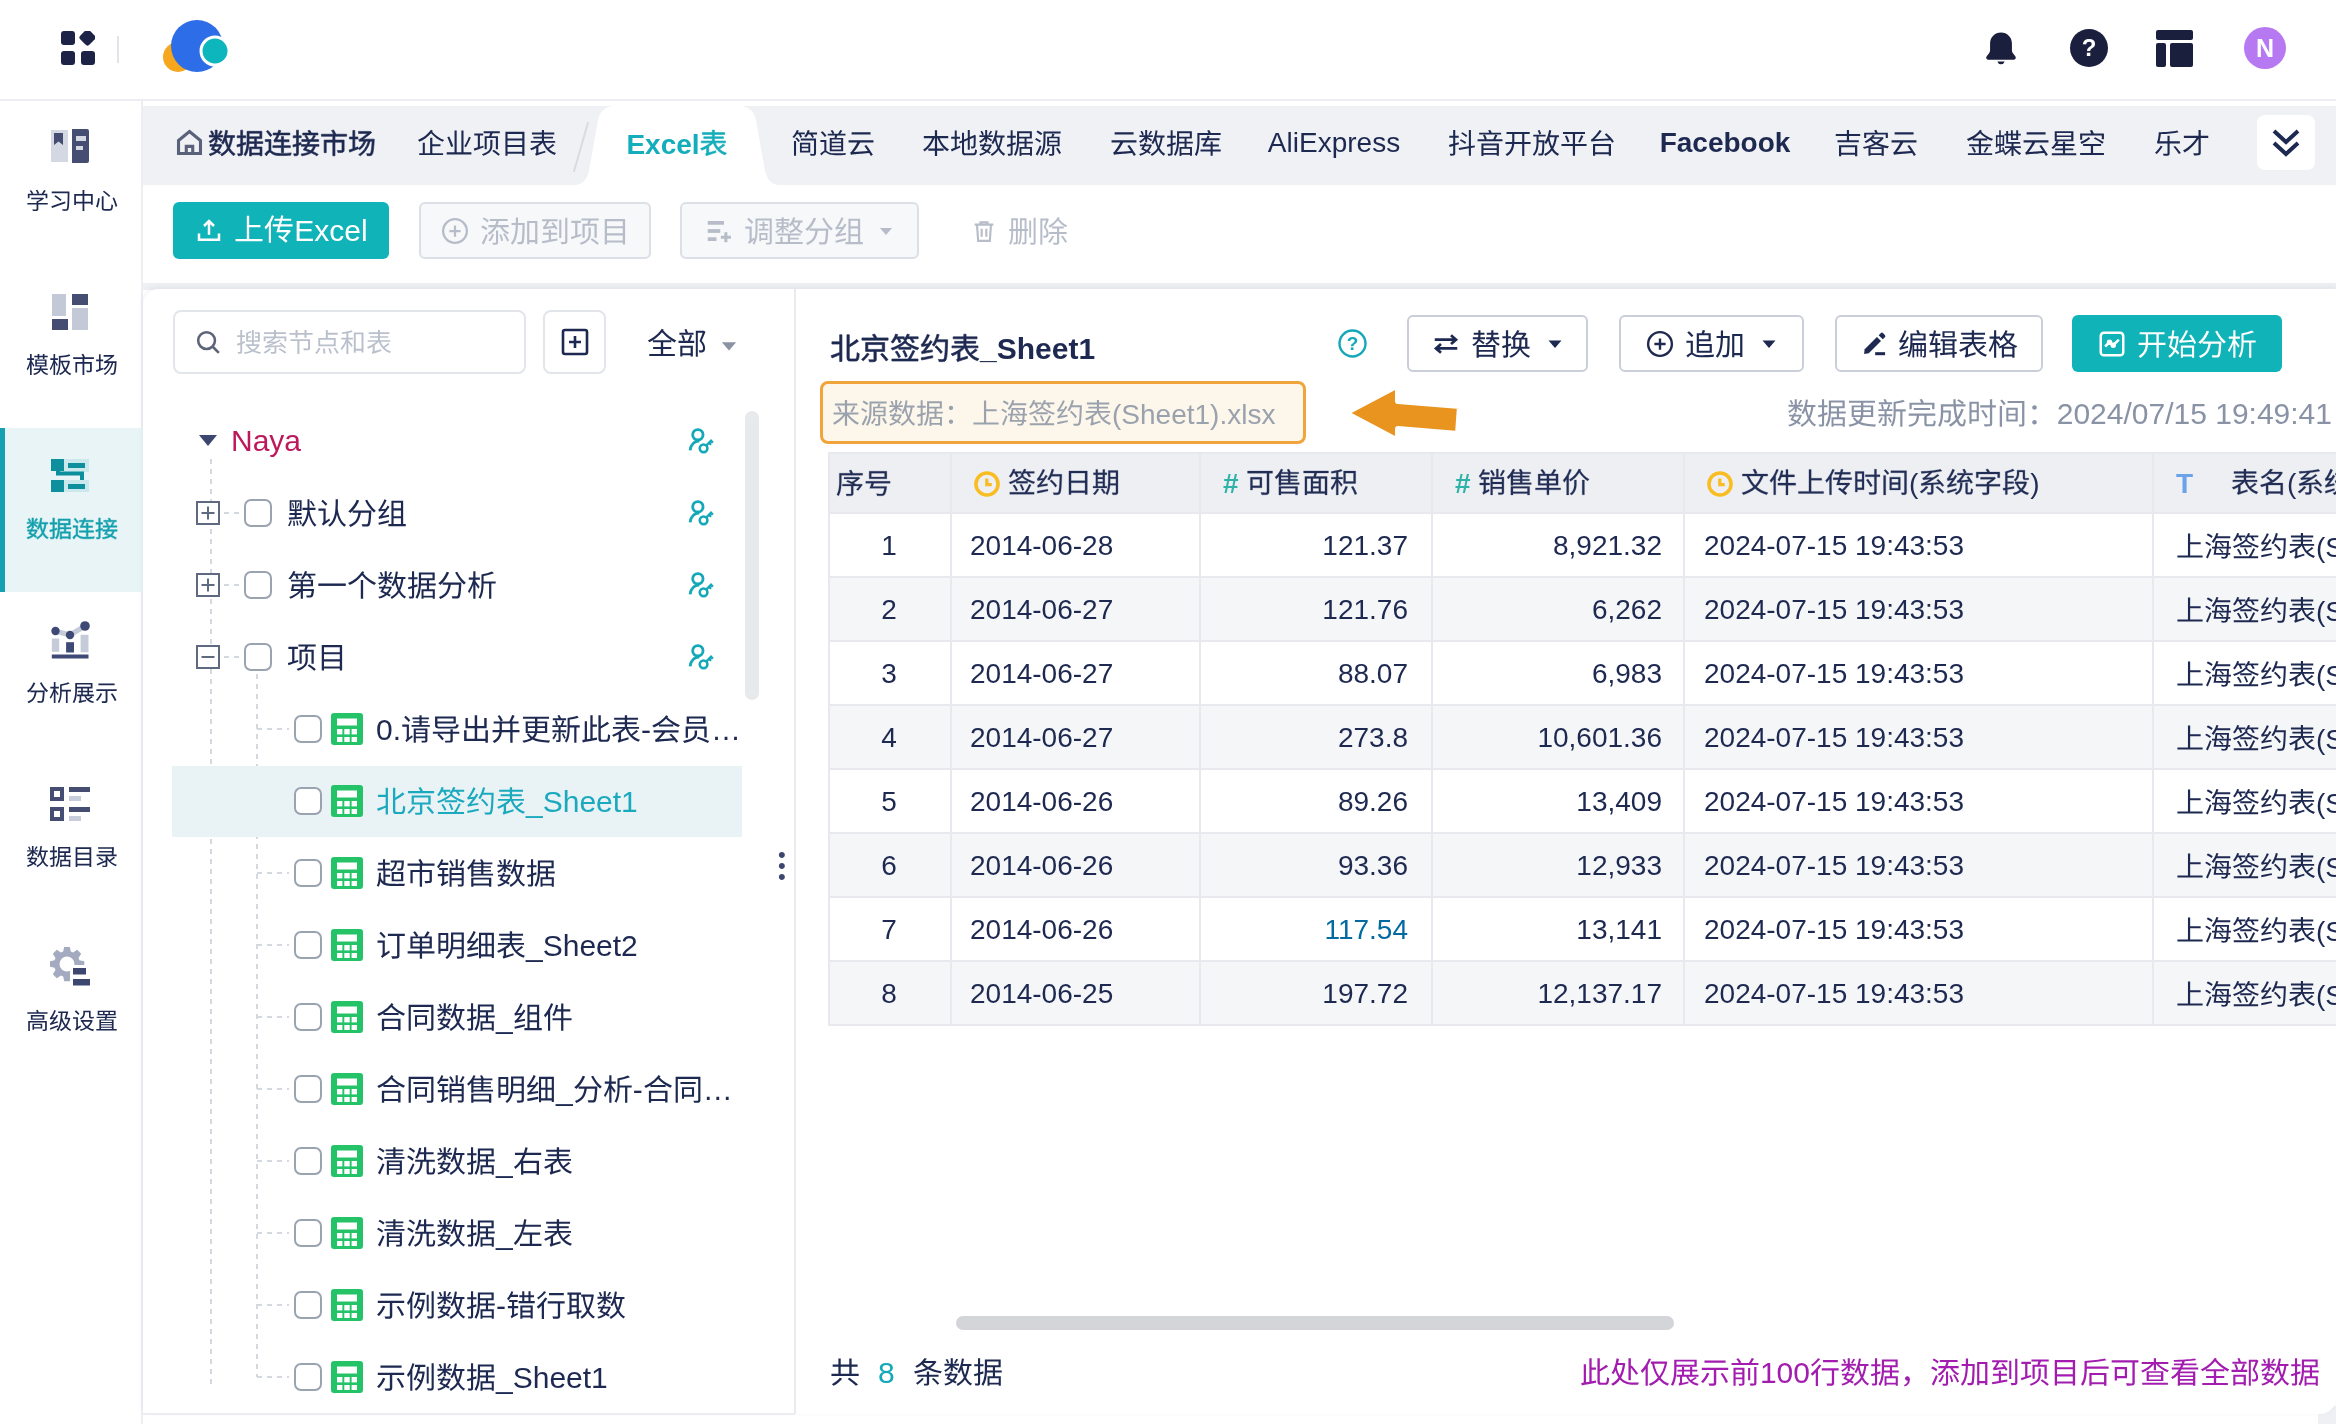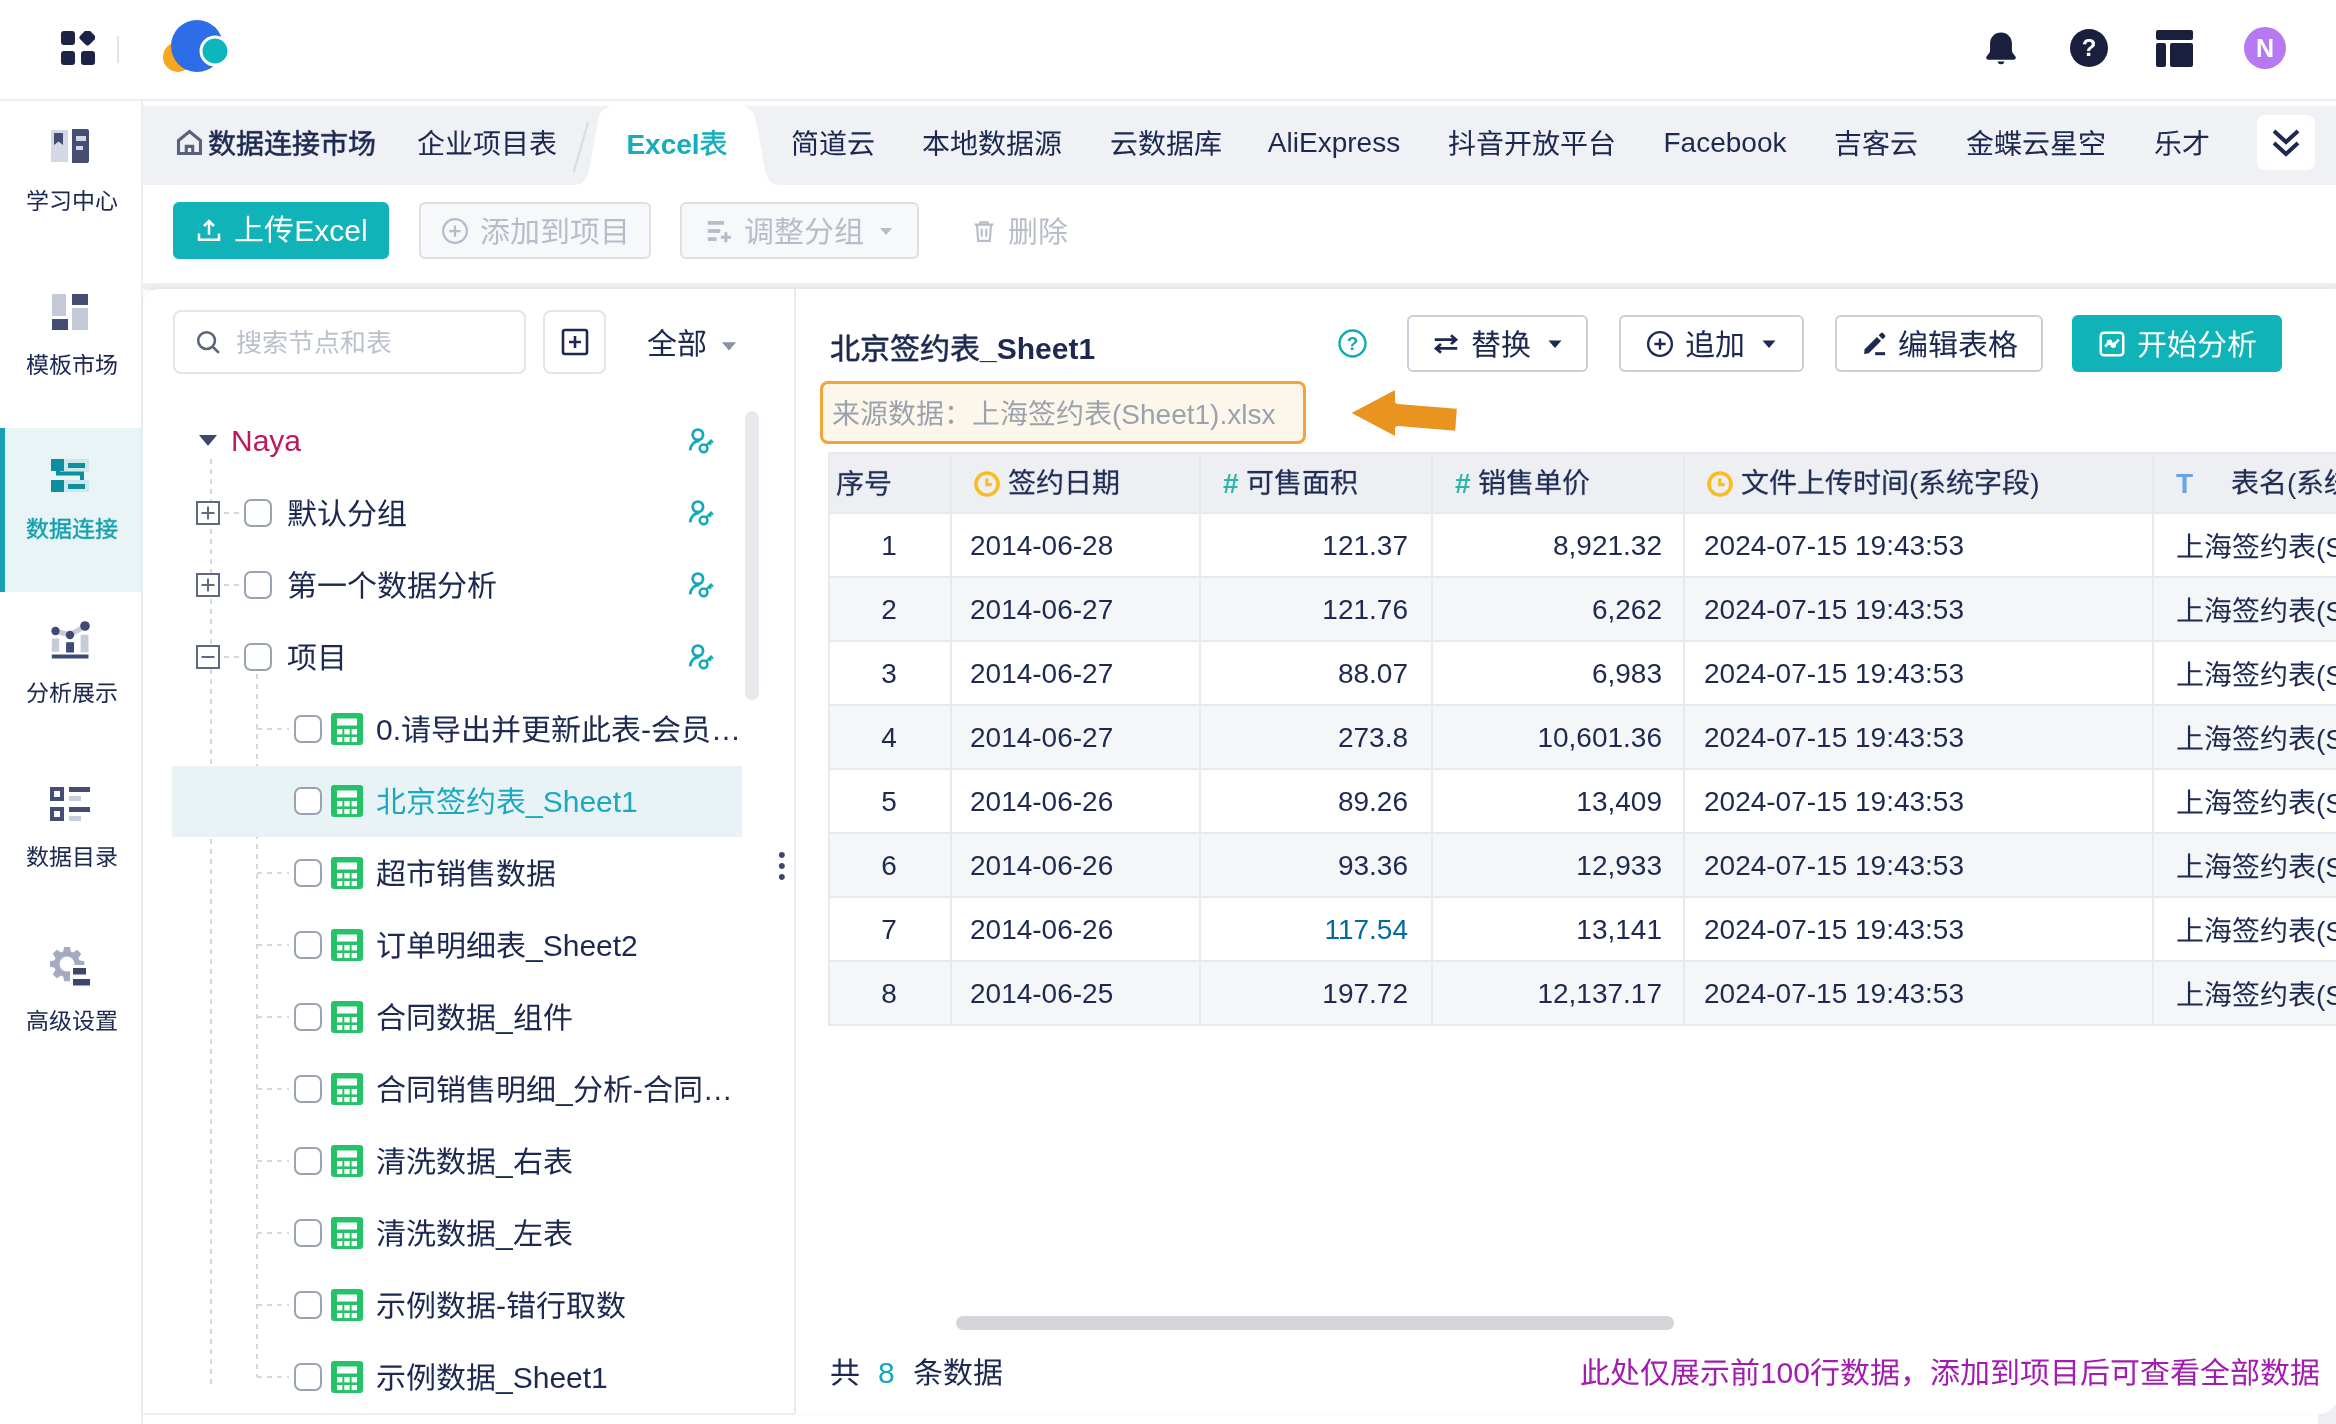--- a/index.html
+++ b/index.html
@@ -313,21 +313,21 @@
       </svg></div>
     <div class="t" style="left:1334px;top:129px;transform:translateX(-50%);font-size:28px;color:#1d2950;"><span>AliExpress</span></div>
     <div class="t" style="left:1532px;top:129px;transform:translateX(-50%);font-size:28px;color:#1d2950;"><svg class="z" style="width:6em" viewBox="0 0 6000 1000">
         <use href="#u6296"></use>
         <use href="#u97f3" x="1000"></use>
         <use href="#u5f00" x="2000"></use>
         <use href="#u653e" x="3000"></use>
         <use href="#u5e73" x="4000"></use>
         <use href="#u53f0" x="5000"></use>
       </svg></div>
-    <div class="t" style="left:1725px;top:129px;transform:translateX(-50%);font-size:28px;color:#1d2950;"><span>Facebook</span></div>
+    <div class="t" style="left:1725px;top:129px;transform:translateX(-50%);font-size:28px;color:#1d2950;font-weight:bold;"><span>Facebook</span></div>
     <div class="t" style="left:1876px;top:129px;transform:translateX(-50%);font-size:28px;color:#1d2950;"><svg class="z" style="width:3em" viewBox="0 0 3000 1000">
         <use href="#u5409"></use>
         <use href="#u5ba2" x="1000"></use>
         <use href="#u4e91" x="2000"></use>
       </svg></div>
     <div class="t" style="left:2036px;top:129px;transform:translateX(-50%);font-size:28px;color:#1d2950;"><svg class="z" style="width:5em" viewBox="0 0 5000 1000">
         <use href="#u91d1"></use>
         <use href="#u8776" x="1000"></use>
         <use href="#u4e91" x="2000"></use>
         <use href="#u661f" x="3000"></use>
@@ -782,20 +782,31 @@
         <use href="#uff1a" x="4000"></use>
         <use href="#u4e0a" x="5000"></use>
         <use href="#u6d77" x="6000"></use>
         <use href="#u7b7e" x="7000"></use>
         <use href="#u7ea6" x="8000"></use>
         <use href="#u8868" x="9000"></use>
       </svg><span>(Sheet1).xlsx</span></div>
     <svg class="ab" style="left:1320px;top:370px" width="145" height="100" viewBox="0 0 145 100">
 <path d="M25 43 L78 15 L78 31 L140 36 L138 64 L78 59 L78 71 Z" fill="#e8941f" stroke="#fff" stroke-width="6" stroke-linejoin="round"></path>
     </svg>
+    <div class="t" style="right:4px;top:398px;font-size:30px;color:#8993a5"><svg class="z" style="width:9em" viewBox="0 0 9000 1000">
+        <use href="#u6570"></use>
+        <use href="#u636e" x="1000"></use>
+        <use href="#u66f4" x="2000"></use>
+        <use href="#u65b0" x="3000"></use>
+        <use href="#u5b8c" x="4000"></use>
+        <use href="#u6210" x="5000"></use>
+        <use href="#u65f6" x="6000"></use>
+        <use href="#u95f4" x="7000"></use>
+        <use href="#uff1a" x="8000"></use>
+      </svg><span>2024/07/15 19:49:41</span></div>
     <div class="ab" style="left:828px;top:452px;width:1508px;height:574px;overflow:hidden">
       <div class="ab" style="left:0;top:0;width:1508px;height:62px;background:#edeff3"></div>
       <div class="ab" style="left:0;top:126px;width:1508px;height:64px;background:#f5f6f8"></div>
       <div class="ab" style="left:0;top:254px;width:1508px;height:64px;background:#f5f6f8"></div>
       <div class="ab" style="left:0;top:382px;width:1508px;height:64px;background:#f5f6f8"></div>
       <div class="ab" style="left:0;top:510px;width:1508px;height:64px;background:#f5f6f8"></div>
       <div class="ab" style="left:0px;top:0;width:2px;height:574px;background:#e7e9ee"></div>
       <div class="ab" style="left:122px;top:0;width:2px;height:574px;background:#e7e9ee"></div>
       <div class="ab" style="left:371px;top:0;width:2px;height:574px;background:#e7e9ee"></div>
       <div class="ab" style="left:603px;top:0;width:2px;height:574px;background:#e7e9ee"></div>

